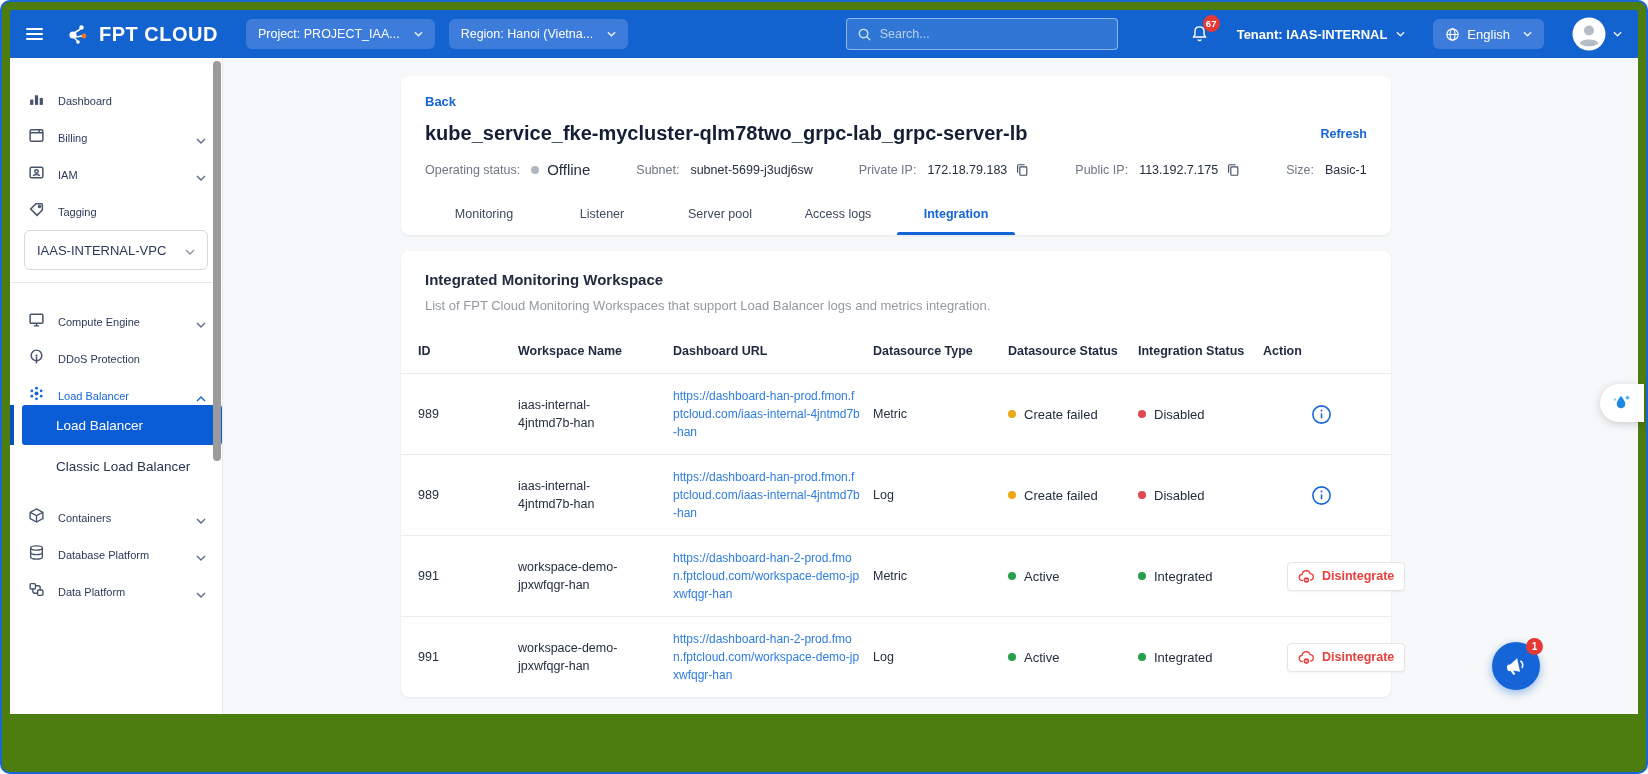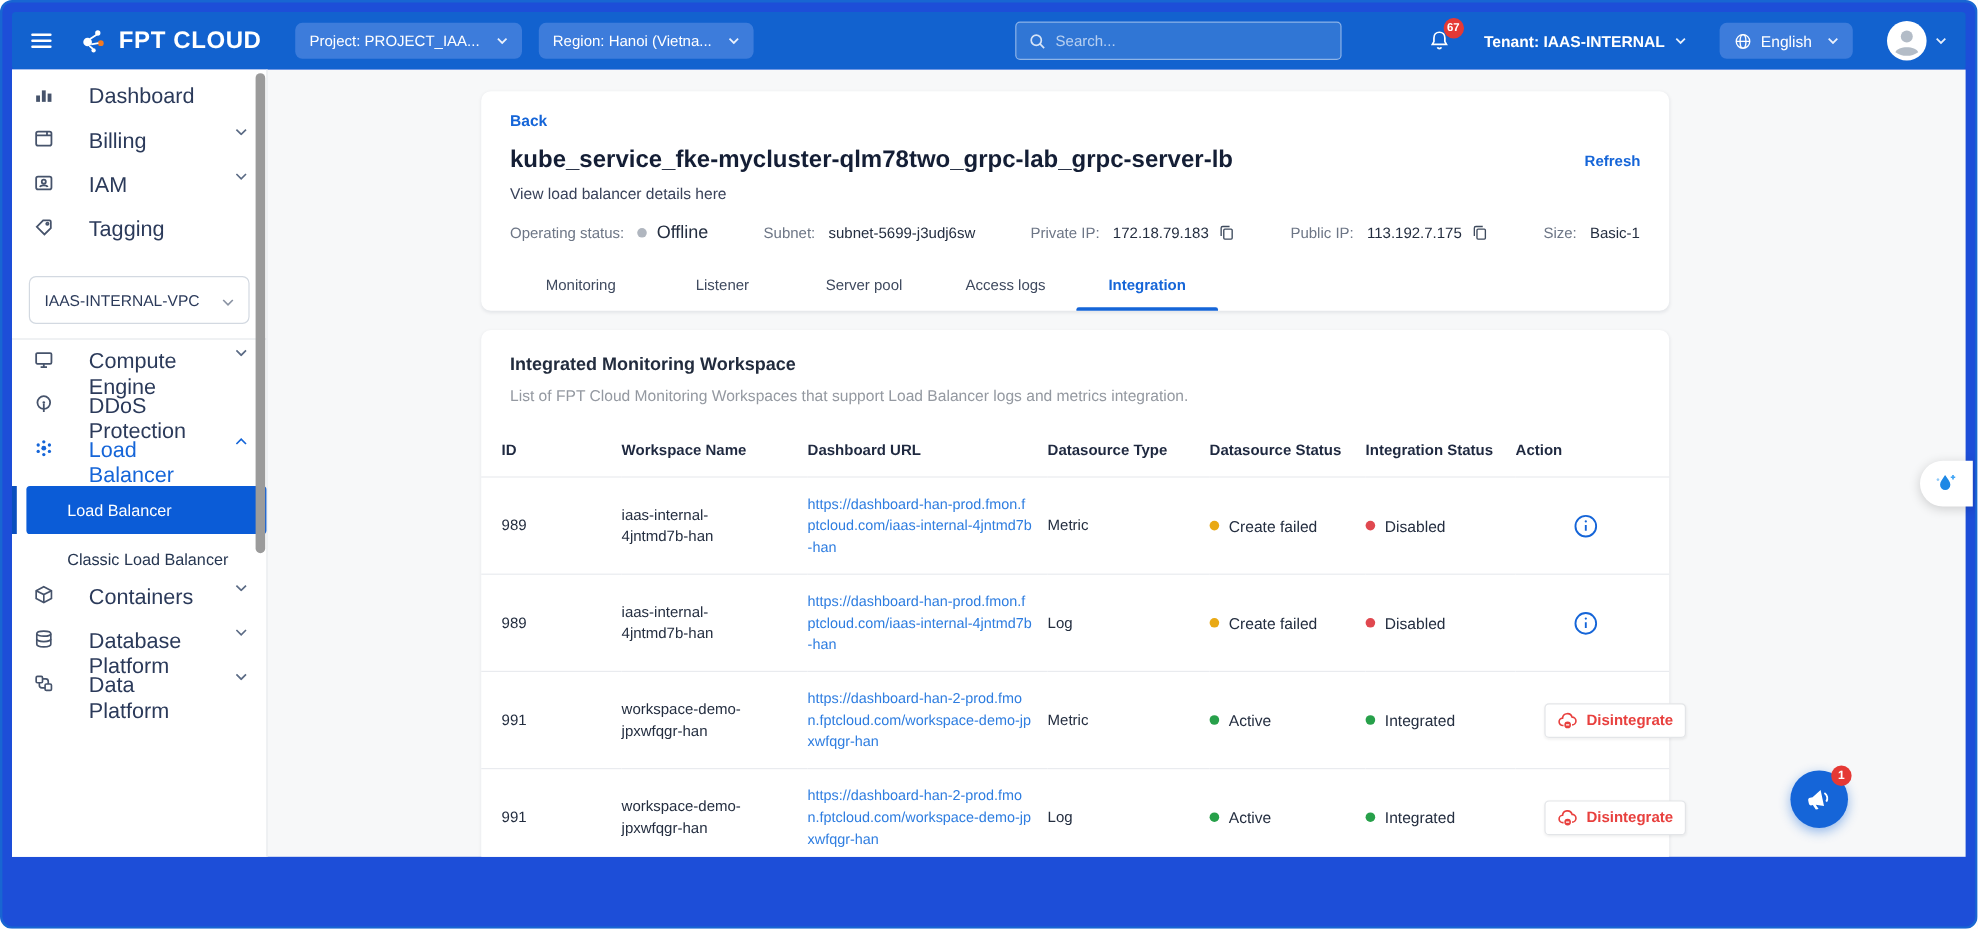--- a/index.html
+++ b/index.html
@@ -1,17 +1,17 @@
 <!DOCTYPE html>
 <html><head>
 <meta charset="utf-8">
 <style>
   * { box-sizing: border-box; margin: 0; padding: 0; }
   body { font-family: "Liberation Sans", sans-serif; background: #fff; }
-  .frame { position: relative; width: 1648px; height: 774px; border: 2px solid #1866d2; border-radius: 10px; background: #1d4ed8; padding: 8px 8px 0; overflow: hidden; }
+  .frame { position: relative; width: 1648px; height: 774px; border: 2px solid #1866d2; border-radius: 10px; background: #4d7c0f; padding: 8px 8px 0; overflow: hidden; }
 
   
   .navbar { height: 48px; background: #1262cf; border-radius: 3px; display: flex; align-items: center; padding: 0 16px; color: #fff; }
   .hamburger { background: none; border: none; display: flex; flex-direction: column; gap: 3px; margin-right: 22px; cursor: pointer; }
   .hamburger span { display: block; width: 17px; height: 2px; background: #fff; border-radius: 1px; }
   .logo { display: flex; align-items: center; gap: 8px; margin-right: 28px; }
   .logo-text { font-size: 20px; font-weight: bold; letter-spacing: 0.5px; color: #fff; }
   .nav-chip { background: #3d7cdb; border: none; color: #fff; font-size: 12.5px; height: 30px; padding: 0 12px; border-radius: 6px; display: flex; align-items: center; gap: 14px; margin-right: 14px; cursor: pointer; white-space: nowrap; }
   .search-box { width: 272px; height: 32px; background: rgba(255,255,255,0.13); border: 1px solid rgba(255,255,255,0.45); border-radius: 4px; display: flex; align-items: center; padding: 0 10px; gap: 8px; margin-left: auto; }
   .search-box input { background: transparent; border: none; outline: none; color: #fff; font-size: 12.5px; width: 100%; }
@@ -20,21 +20,21 @@
   .bell-wrap { position: relative; display: flex; cursor: pointer; }
   .badge { position: absolute; top: -9px; right: -11px; background: #e53935; color: #fff; font-size: 9.5px; font-weight: bold; min-width: 17px; height: 17px; border-radius: 9px; display: flex; align-items: center; justify-content: center; padding: 0 2px; border: 1px solid #e53935; }
   .tenant { display: flex; align-items: center; gap: 9px; font-size: 13px; font-weight: bold; cursor: pointer; white-space: nowrap; }
   .lang-chip { background: #3d7cdb; border: none; color: #fff; height: 30px; padding: 0 12px; border-radius: 6px; display: flex; align-items: center; gap: 7px; font-size: 13px; cursor: pointer; }
   .avatar-wrap { display: flex; align-items: center; gap: 7px; cursor: pointer; }
   .caret { display: flex; color: rgba(255,255,255,0.9); }
 
   
   .app-body { display: flex; height: 656px; background: #f7f8f9; }
   .sidebar { width: 213px; background: #fff; border-right: 1px solid #e5e8ec; position: relative; padding-top: 12px; flex-shrink: 0; }
-  .side-item { height: 37px; display: flex; align-items: flex-start; gap: 29px; padding: 0 16px 0 18px; font-size: 18px; color: #2b3a5a; cursor: pointer; }
+  .side-item { height: 37px; display: flex; align-items: flex-end; gap: 13px; padding: 0 16px 0 18px; font-size: 11px; color: #2b3a5a; cursor: pointer; }
   .side-item .s-icon { width: 17px; height: 17px; color: #46536b; display: flex; flex-shrink: 0; }
   .side-item .chev { margin-left: auto; color: #5b6b85; display: flex; }
   .side-item.parent-active, .side-item.parent-active .s-icon { color: #1565d8; }
   .vpc-select { margin: 12px 14px; height: 40px; border: 1px solid #d3d9e1; border-radius: 6px; display: flex; align-items: center; justify-content: space-between; padding: 0 12px; font-size: 13px; color: #2b3a5a; cursor: pointer; background: #fff; width: calc(100% - 28px); }
   .side-divider { border: none; border-top: 1px solid #e5e8ec; margin: 4px 0 8px; }
   .sub-item { height: 36px; display: flex; align-items: center; padding-left: 46px; font-size: 13.5px; color: #253550; cursor: pointer; position: relative; margin: 3px 0; }
   .sub-item.active { background: #0b5cd7; color: #fff; margin-left: 12px; padding-left: 34px; height: 40px; border-radius: 3px; }
   .sub-item.active::before { content: ""; position: absolute; left: -12px; top: 0; width: 4px; height: 100%; background: #0a4fbe; }
   .side-scroll { position: absolute; top: 3px; right: 1px; width: 8px; height: 400px; background: #9b9b9b; border-radius: 4px; cursor: pointer; }
 
@@ -336,21 +336,20 @@
 
     <main class="main">
       <div class="content">
 
         <section class="card header-card">
           <a class="back">Back</a>
           <div class="title-row">
             <h1 class="page-title">kube_service_fke-mycluster-qlm78two_grpc-lab_grpc-server-lb</h1>
             <button class="refresh">Refresh</button>
           </div>
-          <p class="subtitle">View load balancer details here</p>
           <div class="details">
             <span class="d-item">
               <span class="d-label">Operating status:</span>
               <span class="offline-dot" style="background: rgb(176, 182, 191);"></span>
               <span class="offline-val">Offline</span>
             </span>
             <span class="d-item">
               <span class="d-label">Subnet:</span>
               <span>subnet-5699-j3udj6sw</span>
             </span>

